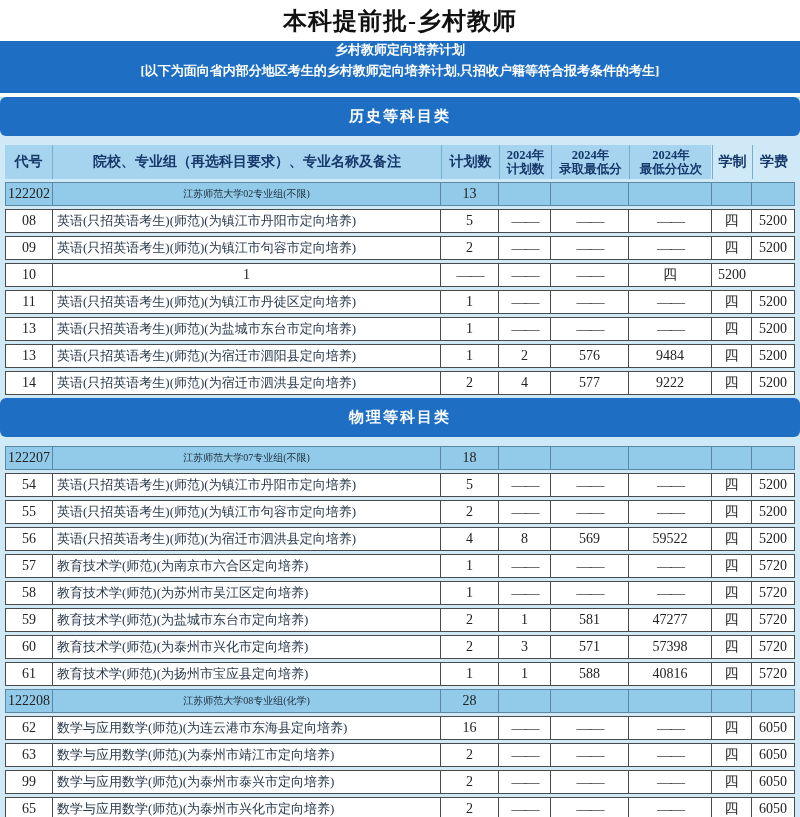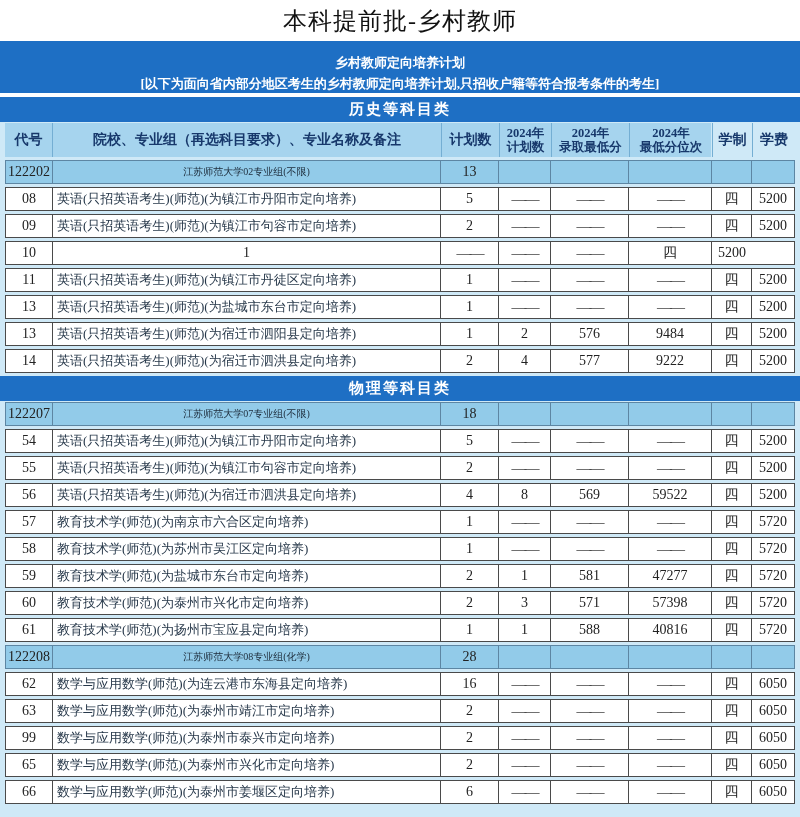--- a/index.html
+++ b/index.html
@@ -2,32 +2,32 @@
 <html><head>
 <meta charset="utf-8">
 <style>
   html,body{margin:0;padding:0;}
   body{
     width:800px;height:817px;overflow:hidden;position:relative;
     background:#cfe9f7;
     font-family:"Liberation Serif","DejaVu Serif",serif;
   }
   .title-bar{background:#ffffff;height:41px;display:flex;align-items:center;justify-content:center;}
-  .page-title{font-size:24px;font-weight:normal;color:#111;letter-spacing:1px;}
+  .page-title{font-size:24px;font-weight:bold;color:#111;letter-spacing:1px;}
   .banner{
     background:#1e6fc4;height:52px;display:flex;flex-direction:column;
-    align-items:center;justify-content:flex-end;color:#ffffff;font-weight:bold;
+    align-items:center;justify-content:flex-start;color:#ffffff;font-weight:bold;
   }
   .banner .l1{font-size:13px;margin-bottom:3px;}
   .banner .l2{font-size:13px;}
   .strip-white{height:4px;background:#ffffff;}
   .band{
     background:#1e6fc4;color:#ffffff;font-weight:bold;font-size:15px;
-    height:25px;display:flex;align-items:center;justify-content:center;
-    margin-bottom:1px;letter-spacing:2px;
+    height:39px;display:flex;align-items:center;justify-content:center;
+    margin-bottom:9px;letter-spacing:2px;border-radius:6px;
   }
   .header-row{
     display:grid;grid-template-columns:48px 389px 58px 52px 78px 83px 40px 42px;
     width:706px;margin:0 5px 3px 5px;background:#a6d4ee;height:34px;box-sizing:border-box;
   }
   .hcell{
     display:flex;flex-direction:column;align-items:center;justify-content:center;
     color:#17386b;font-weight:bold;font-size:14px;line-height:1.12;
     border-right:1px solid #74aed3;overflow:hidden;
   }

